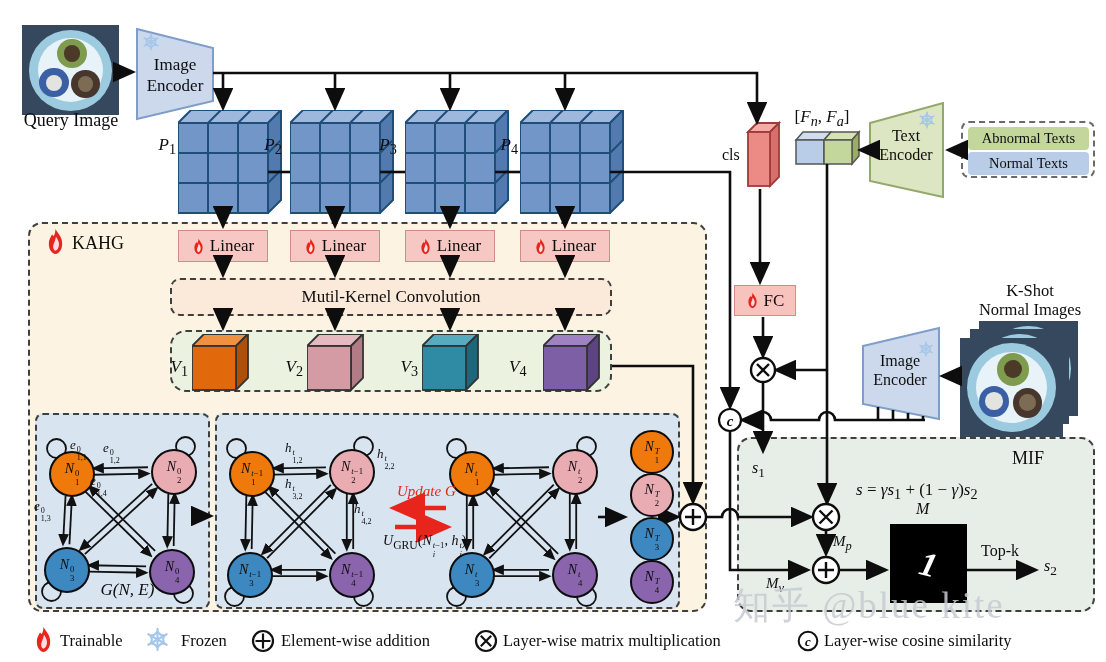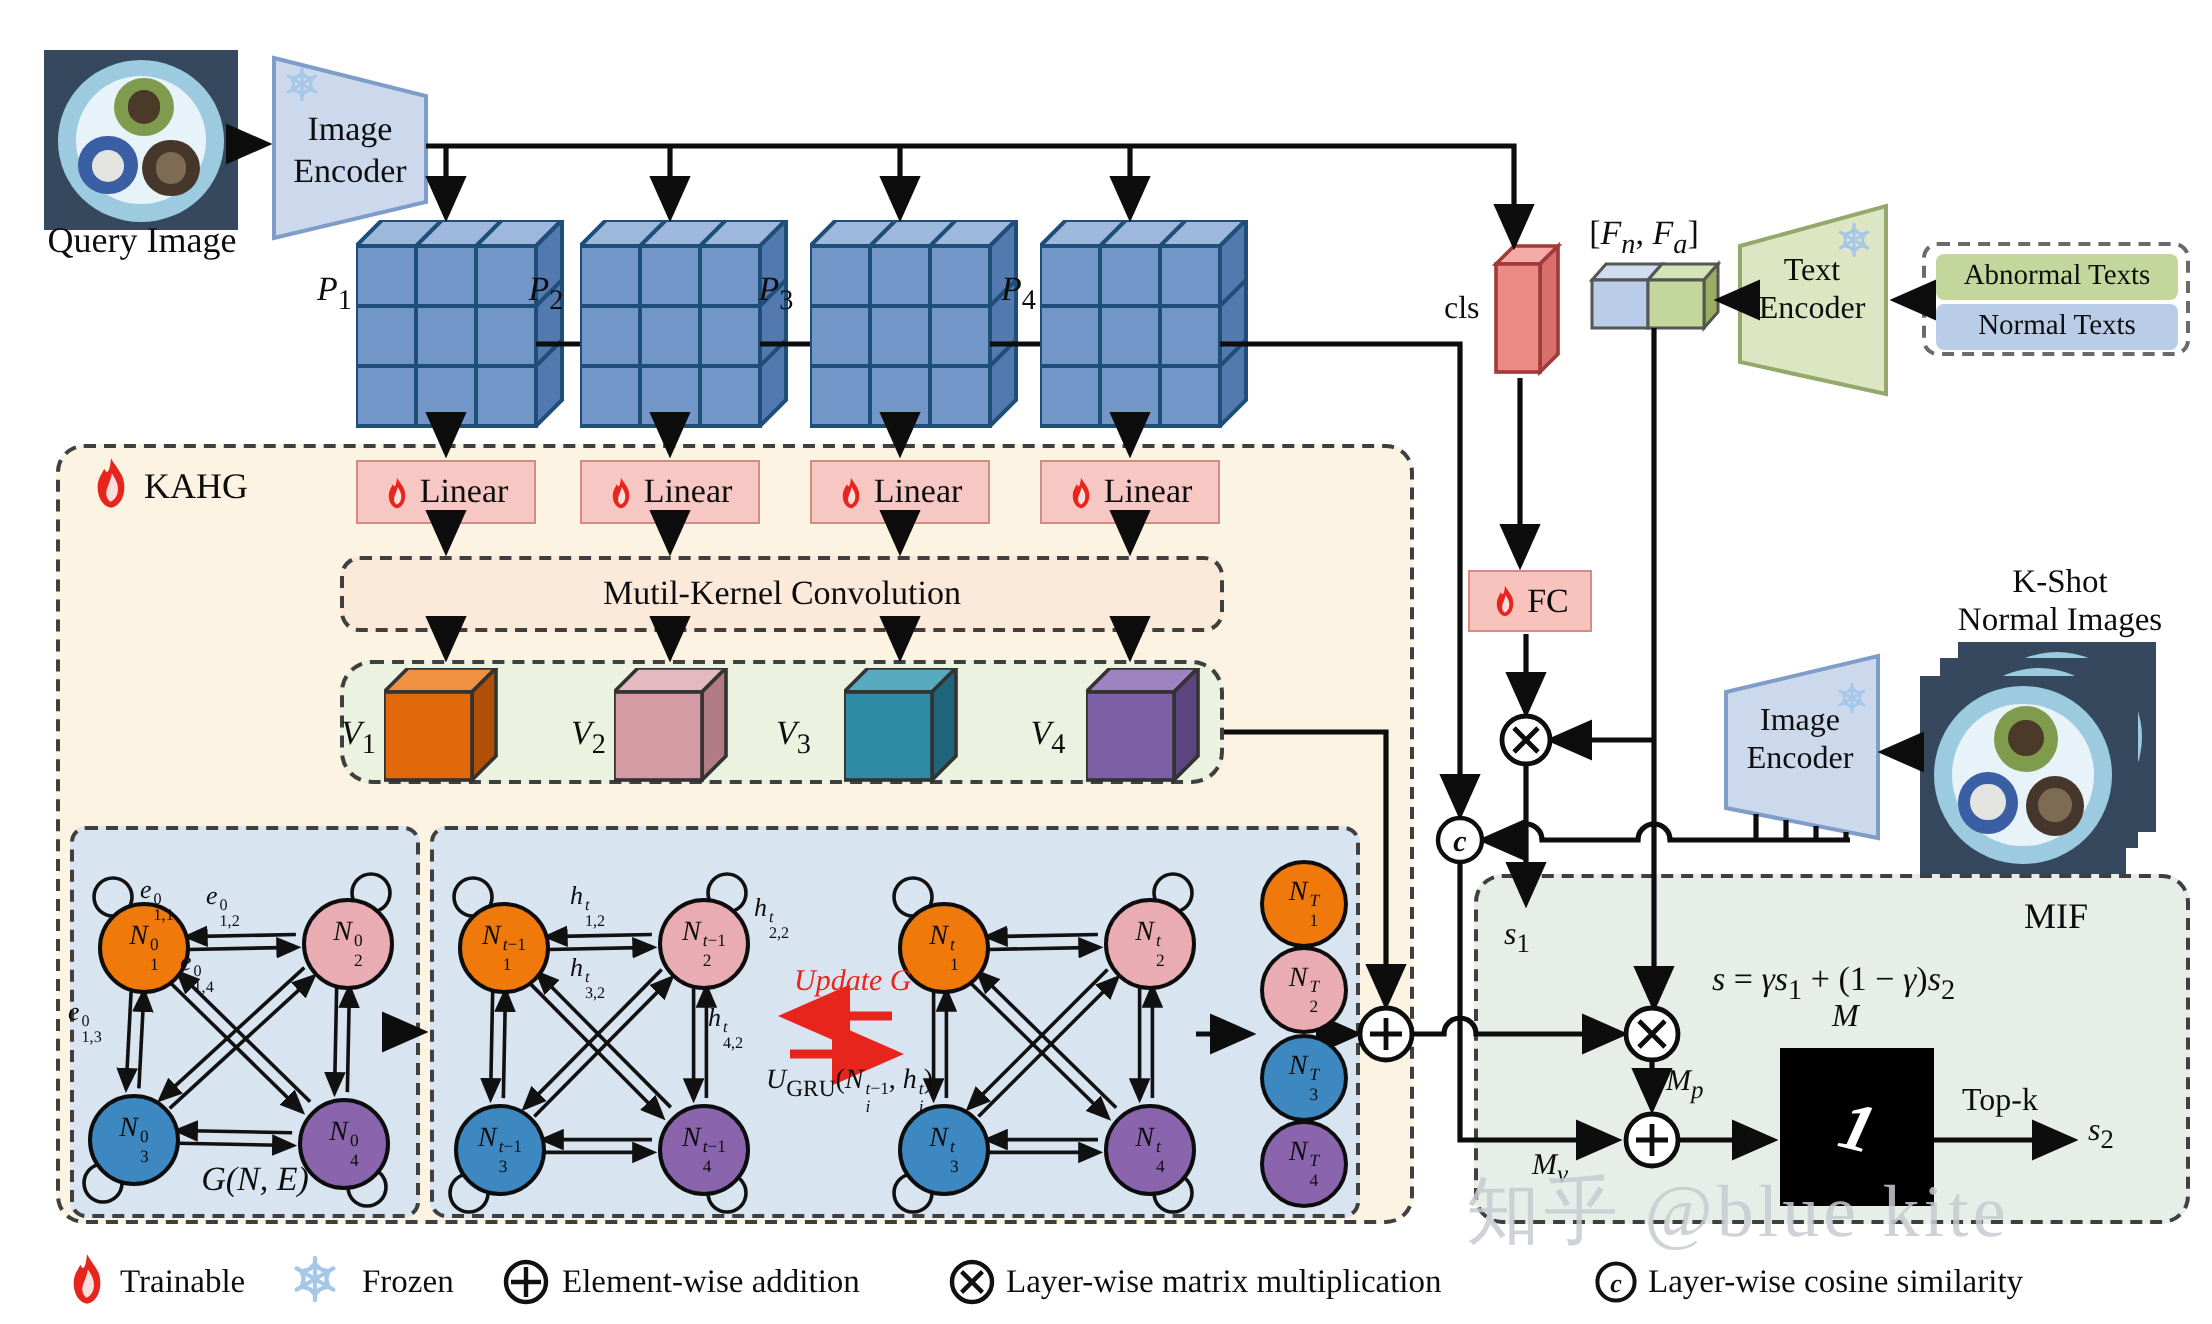--- a/index.html
+++ b/index.html
@@ -473,22 +473,22 @@
 
   <svg class="icon" style="left:45px;top:228px" width="21" height="27">
       <use href="#flame"></use>
     </svg>
   <div class="lbl bold lay4" style="left:72px;top:233px;font-size:18px">KAHG</div>
 
   <div class="lbl bold ctr lay4" style="left:170px;top:287px;width:442px;font-size:17px">Mutil-Kernel Convolution</div>
 
   <div class="lbl lay4" style="left:158px;top:357px;width:30px;font-size:17px;text-align:right"><i>V</i><sub>1</sub></div>
   <div class="lbl lay4" style="left:273px;top:357px;width:30px;font-size:17px;text-align:right"><i>V</i><sub>2</sub></div>
-  <div class="lbl lay4" style="left:388px;top:357px;width:30px;font-size:17px;text-align:left"><i>V</i><sub>3</sub></div>
-  <div class="lbl lay4" style="left:509px;top:357px;width:30px;font-size:17px;text-align:center"><i>V</i><sub>4</sub></div>
+  <div class="lbl lay4" style="left:388px;top:357px;width:30px;font-size:17px;text-align:right"><i>V</i><sub>3</sub></div>
+  <div class="lbl lay4" style="left:509px;top:357px;width:30px;font-size:17px;text-align:left"><i>V</i><sub>4</sub></div>
 
   <div class="lbl ctr it lay4" style="left:85px;top:580px;width:85px;font-size:17px"><i>G</i>(<i>N</i>, <i>E</i>)</div>
   <div class="lbl lay4" style="left:70px;top:438px;font-size:13px"><i>e</i><span class="ss">
         <span>0</span>
         <span>1,1</span>
       </span></div>
   <div class="lbl lay4" style="left:103px;top:441px;font-size:13px"><i>e</i><span class="ss">
         <span>0</span>
         <span>1,2</span>
       </span></div>

